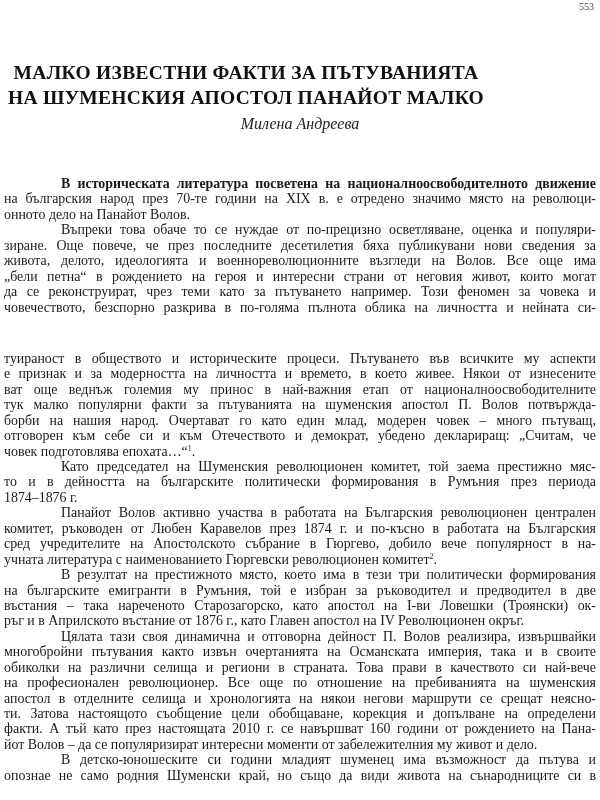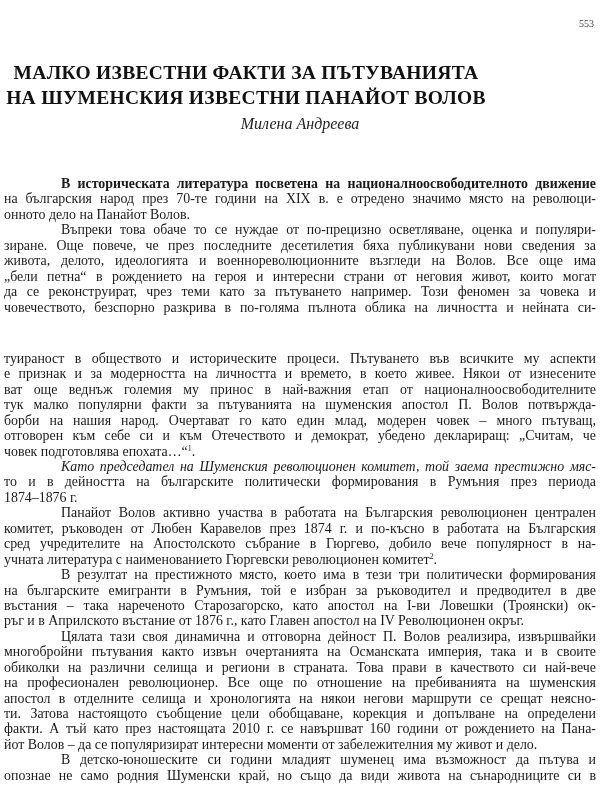--- a/index.html
+++ b/index.html
@@ -1,37 +1,37 @@
 <!DOCTYPE html>
 <html><head>
 <meta charset="utf-8">
 <style>
   html, body { margin: 0; padding: 0; background: #ffffff; }
   body { width: 600px; height: 800px; overflow: hidden; position: relative;
          font-family: "Liberation Serif", "DejaVu Serif", serif; color: #1a1a1a; }
-  .page-number { position: absolute; top: 18px; right: 6px; font-size: 10px; color: #444; }
+  .page-number { position: absolute; top: 1px; right: 6px; font-size: 10px; color: #444; }
   .title { position: absolute; top: 60px; left: 0; width: 492px; text-align: center;
            font-weight: bold; font-size: 19.5px; line-height: 25px; letter-spacing: 0.3px; color: #111; }
   .author { position: absolute; top: 115px; left: 0; width: 600px; text-align: center;
             font-style: italic; font-size: 16px; color: #222; }
   .body { position: absolute; top: 176px; left: 4px; width: 592px; font-size: 13.9px; }
   .line { height: 15.45px; line-height: 15.45px; white-space: nowrap; text-align: justify;
           text-align-last: justify; overflow: hidden; }
   .line.last { text-align-last: left; }
   .line.indent { padding-left: 57px; }
   sup { font-size: 8px; line-height: 0; vertical-align: 5px; }
 </style>
 </head>
 <body>
 
 <div class="page-number">553</div>
 
 <div class="title">
   <div>МАЛКО ИЗВЕСТНИ ФАКТИ ЗА ПЪТУВАНИЯТА</div>
-  <div>НА ШУМЕНСКИЯ ИЗВЕСТНИ ПАНАЙОТ ВОЛОВ</div>
+  <div>НА ШУМЕНСКИЯ АПОСТОЛ ПАНАЙОТ МАЛКО</div>
 </div>
 
 <div class="author">Милена Андреева</div>
 
 <div class="body" id="body">
     <div class="line indent" style="white-space: normal; font-weight: bold;"><span>В историческата литература посветена на националноосвободителното движение</span></div>
     <div class="line" style="white-space: normal;"><span>на българския народ през 70-те години на XIX в. е отредено значимо място на революци-</span></div>
     <div class="line last"><span>онното дело на Панайот Волов.</span></div>
     <div class="line indent" style="white-space: normal;"><span>Въпреки това обаче то се нуждае от по-прецизно осветляване, оценка и популяри-</span></div>
     <div class="line" style="white-space: normal;"><span>зиране. Още повече, че през последните десетилетия бяха публикувани нови сведения за</span></div>
@@ -39,21 +39,21 @@
     <div class="line" style="white-space: normal;"><span>„бели петна“ в рождението на героя и интересни страни от неговия живот, които могат</span></div>
     <div class="line" style="white-space: normal;"><span>да се реконструират, чрез теми като за пътуването например. Този феномен за човека и</span></div>
     <div class="line" style="white-space: normal;"><span>човечеството, безспорно разкрива в по-голяма пълнота облика на личността и нейната си-</span></div>
     <div class="line" style="white-space: normal; margin-top: 36px;"><span>туираност в обществото и историческите процеси. Пътуването във всичките му аспекти</span></div>
     <div class="line" style="white-space: normal;"><span>е признак и за модерността на личността и времето, в което живее. Някои от изнесените</span></div>
     <div class="line" style="white-space: normal;"><span>ват още веднъж големия му принос в най-важния етап от националноосвободителните</span></div>
     <div class="line" style="white-space: normal;"><span>тук малко популярни факти за пътуванията на шуменския апостол П. Волов потвържда-</span></div>
     <div class="line" style="white-space: normal;"><span>борби на нашия народ. Очертават го като един млад, модерен човек – много пътуващ,</span></div>
     <div class="line" style="white-space: normal;"><span>отговорен към себе си и към Отечеството и демократ, убедено деклариращ: „Считам, че</span></div>
     <div class="line last"><span>човек подготовлява епохата…“</span><sup>1</sup><span>.</span></div>
-    <div class="line indent" style="white-space: normal; font-style: italic;"><span>Като председател на Шуменския революционен комитет, той заема престижно мяс-</span></div>
+    <div class="line indent" style="white-space: normal;"><span>Като председател на Шуменския революционен комитет, той заема престижно мяс-</span></div>
     <div class="line" style="white-space: normal;"><span>то и в дейността на българските политически формирования в Румъния през периода</span></div>
     <div class="line last"><span>1874–1876 г.</span></div>
     <div class="line indent" style="white-space: normal;"><span>Панайот Волов активно участва в работата на Българския революционен централен</span></div>
     <div class="line" style="white-space: normal;"><span>комитет, ръководен от Любен Каравелов през 1874 г. и по-късно в работата на Българския</span></div>
     <div class="line" style="white-space: normal;"><span>сред учредителите на Апостолското събрание в Гюргево, добило вече популярност в на-</span></div>
     <div class="line last"><span>учната литература с наименованието Гюргевски революционен комитет</span><sup>2</sup><span>.</span></div>
     <div class="line indent" style="white-space: normal;"><span>В резултат на престижното място, което има в тези три политически формирования</span></div>
     <div class="line" style="white-space: normal;"><span>на българските емигранти в Румъния, той е избран за ръководител и предводител в две</span></div>
     <div class="line" style="white-space: normal;"><span>въстания – така нареченото Старозагорско, като апостол на I-ви Ловешки (Троянски) ок-</span></div>
     <div class="line last"><span>ръг и в Априлското въстание от 1876 г., като Главен апостол на IV Революционен окръг.</span></div>

